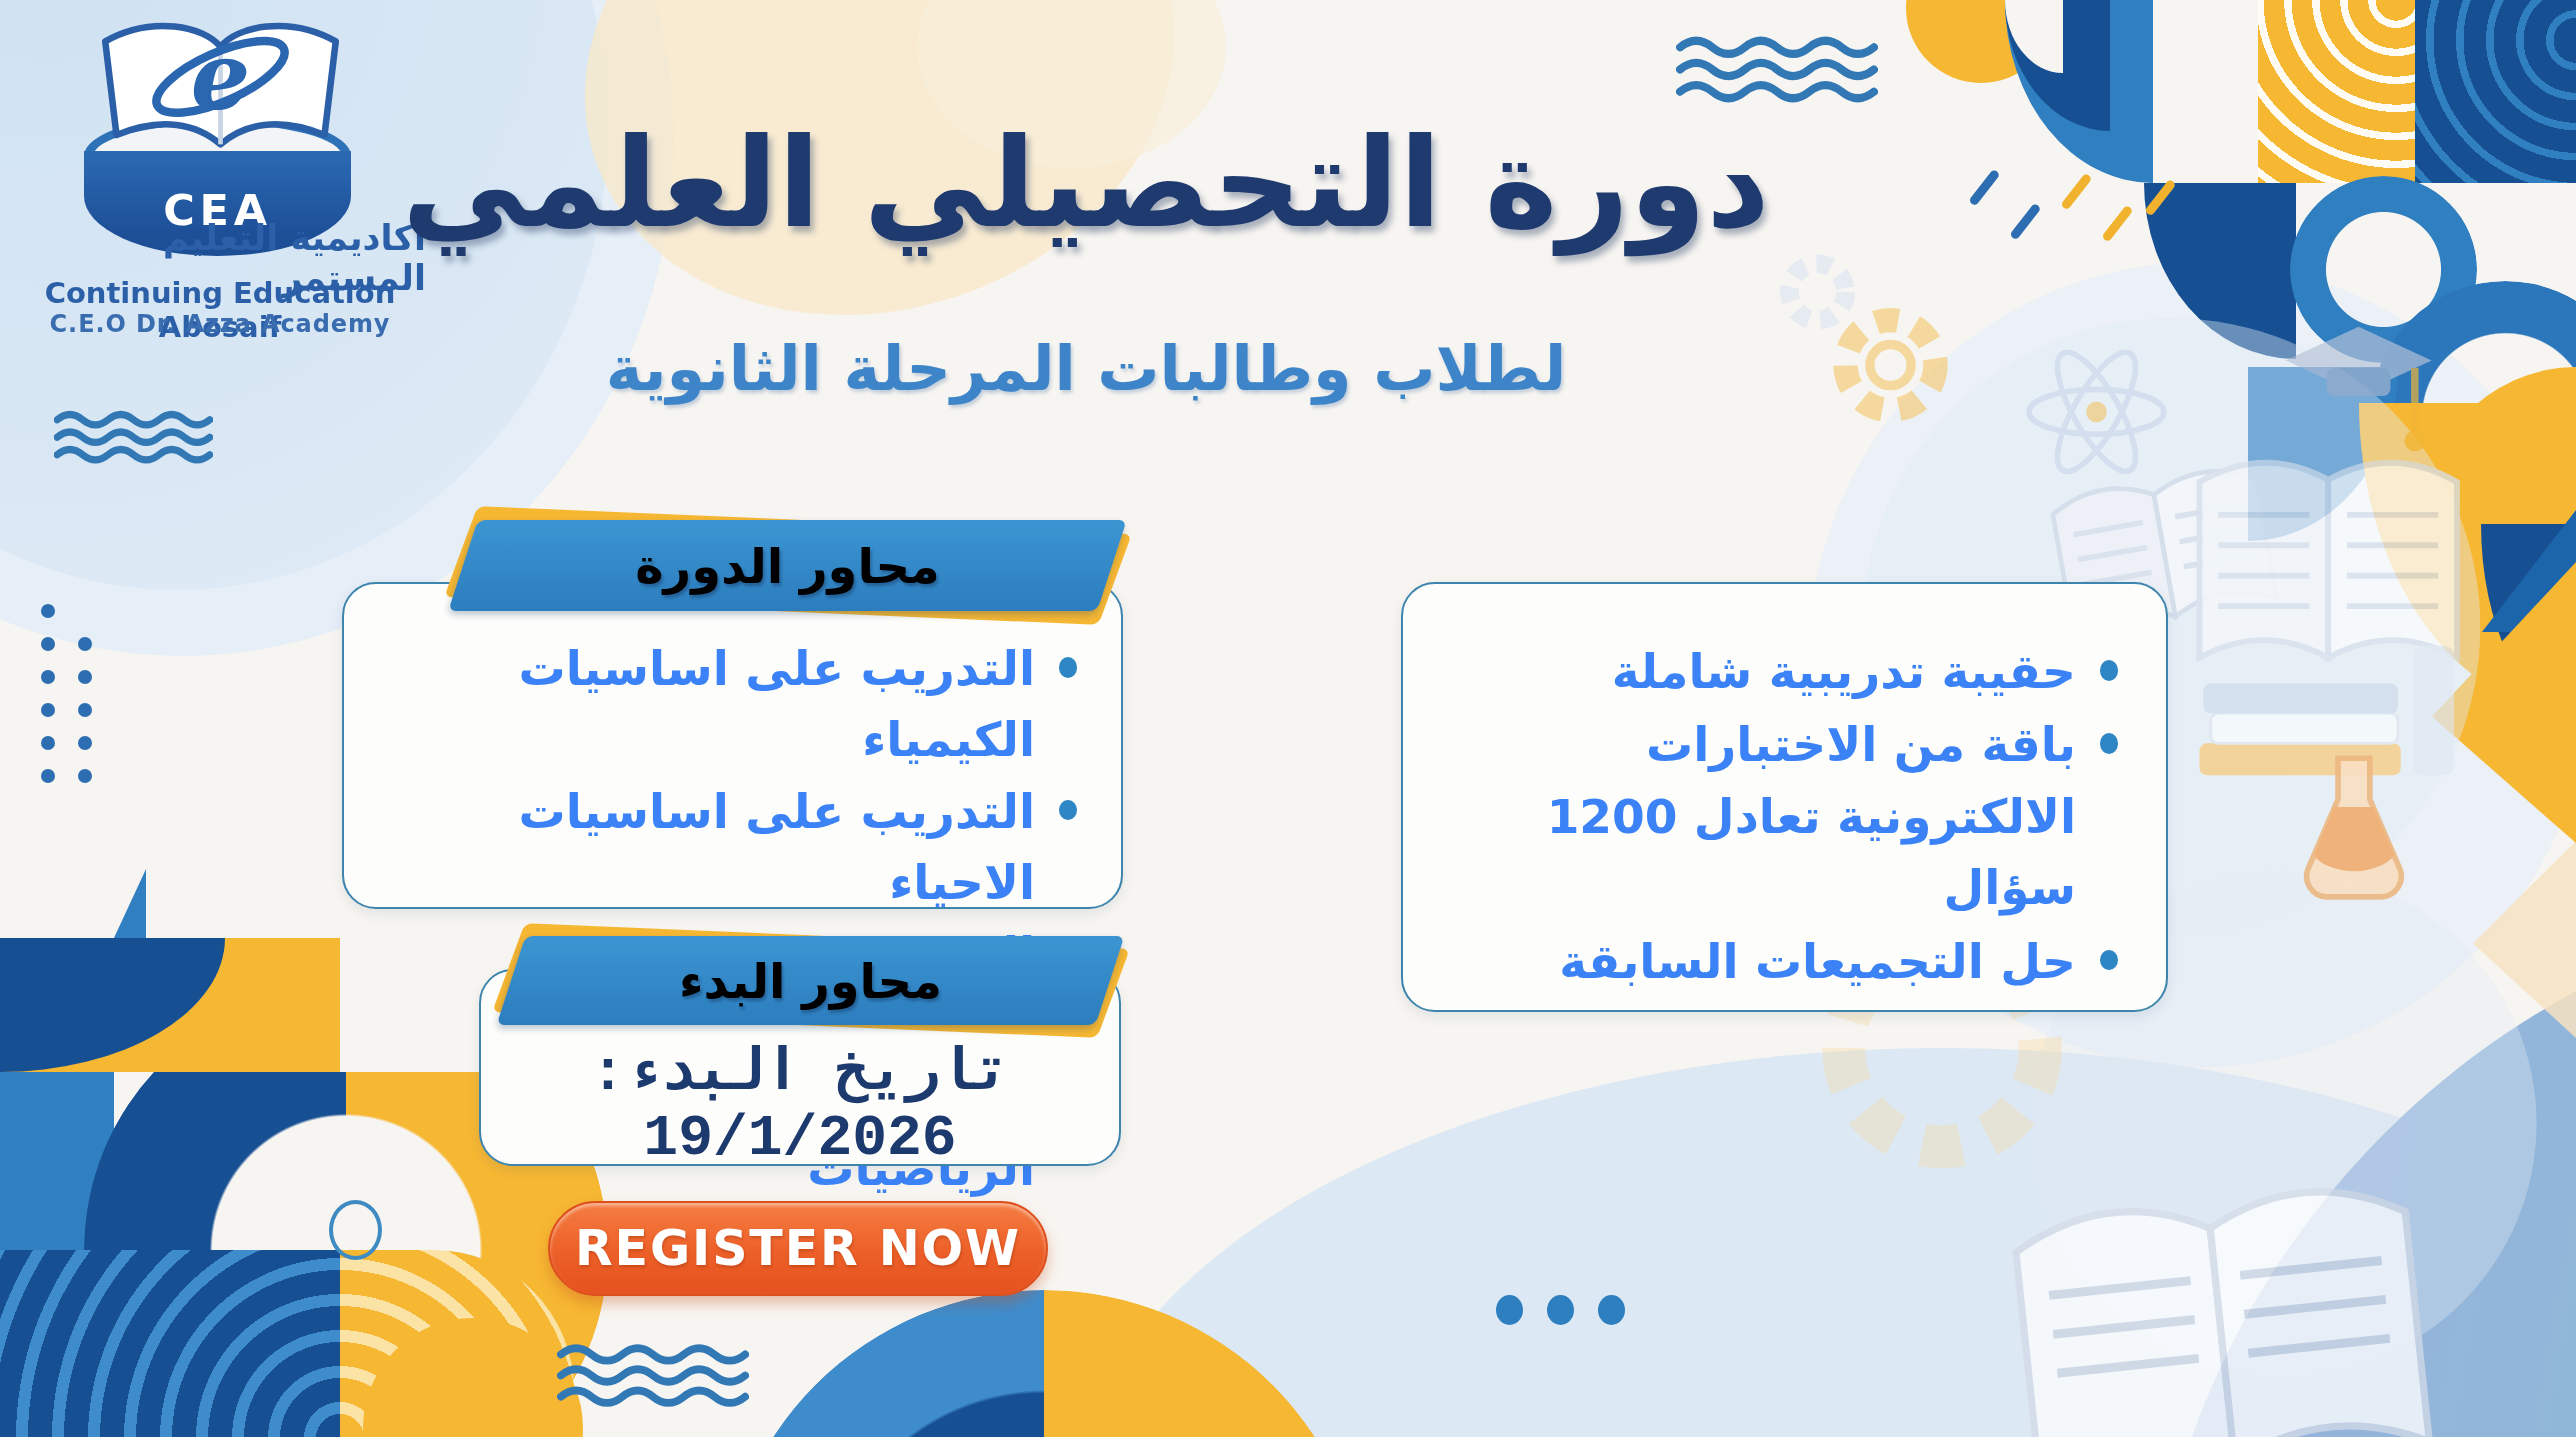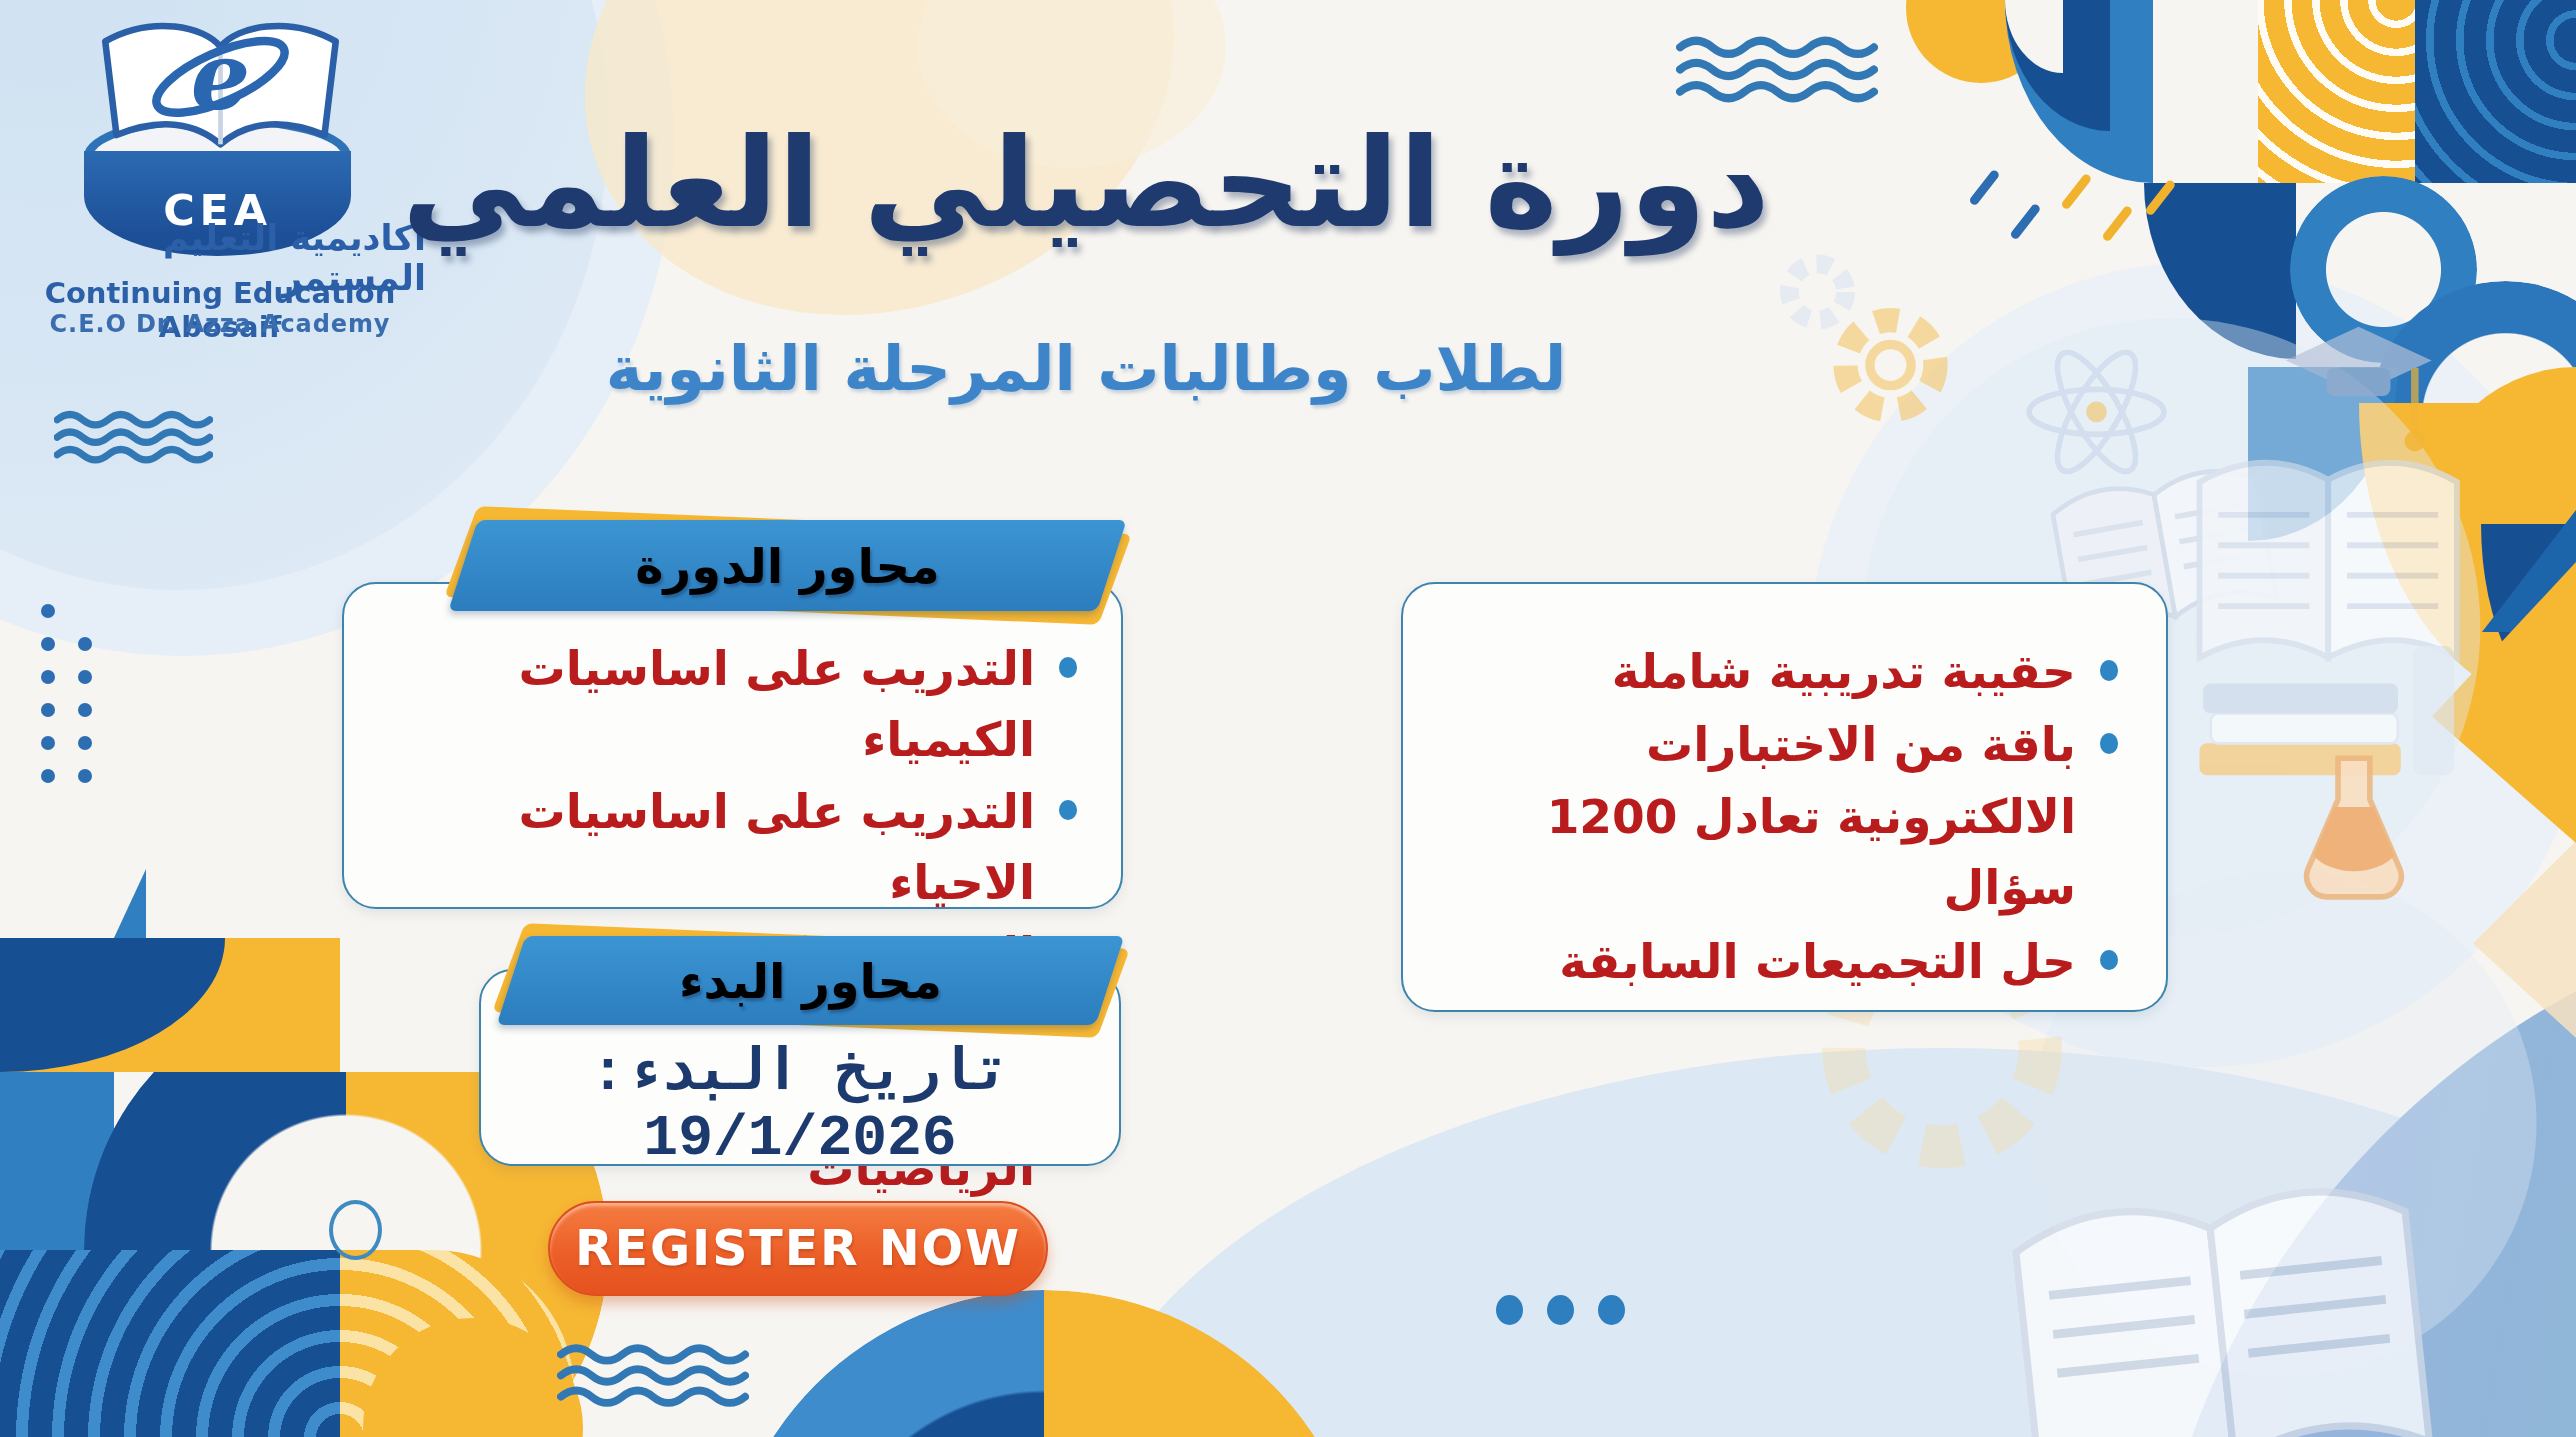--- a/index.html
+++ b/index.html
@@ -117,21 +117,21 @@
     transform:skewX(-18deg) rotate(2.4deg); }
   .banner .b-front { position:absolute; inset:0; background:linear-gradient(180deg,#3c95d2,#2c7dbe);
     border-radius:7.5px; transform:skewX(-18deg); box-shadow:0 3.7px 7.5px rgba(20,60,100,.28); }
   .banner .b-label { position:absolute; inset:0; display:flex; align-items:center; justify-content:center;
     color:#000000; font-weight:bold; font-size:48px; direction:rtl;
     text-shadow:1.9px 2.8px 2.8px rgba(20,50,90,.4); }
 
   .panel { position:absolute; background:#fdfdfb; border:2.8px solid #3e85ad; border-radius:34px;
     box-shadow:0 4.7px 11.2px rgba(40,80,120,.10); }
   .panel ul { list-style:none; margin:0; padding:0; direction:rtl; }
-  .panel li { position:relative; padding-right:49px; color:#b91c1c; font-weight:bold;
+  .panel li { position:relative; padding-right:49px; color:#3b82f6; font-weight:bold;
     font-size:47px; line-height:1.52; }
   .panel li .dot { position:absolute; right:7.5px; top:24px; width:18px; height:20.6px; border-radius:50%; background:#2e86c5; }
 
   .topics-panel { left:342px; top:582px; width:777px; height:323px; }
   .topics-panel ul { padding:49px 37px 0 28px; }
   .topics-banner { left:463px; top:520px; width:649px; height:91px; }
 
   .features-panel { left:1401px; top:582px; width:763px; height:426px; }
   .features-panel ul { padding:52px 41px 0 28px; }
   .features-panel li { margin-bottom:1.9px; }

